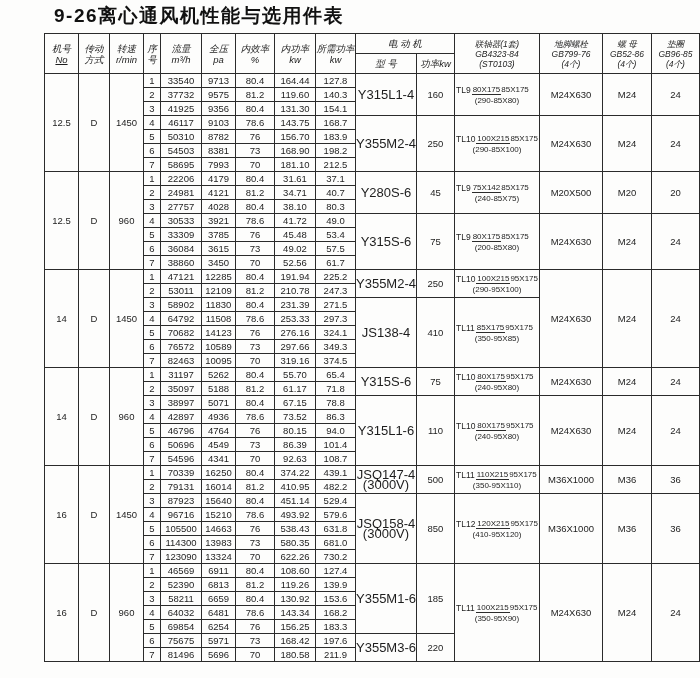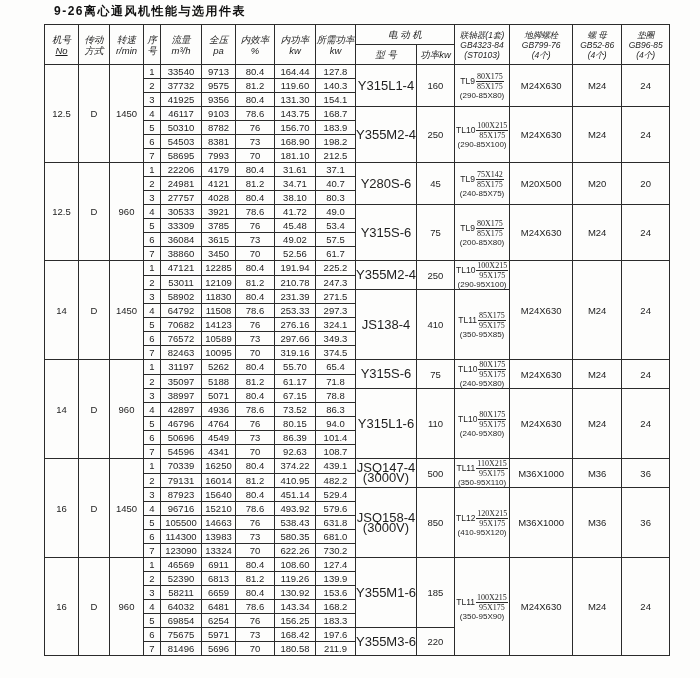--- a/index.html
+++ b/index.html
@@ -2,40 +2,40 @@
 <html><head>
 <meta charset="utf-8">
 <style>
   html,body{margin:0;padding:0;}
   body{
     width:700px;height:678px;background:#fdfdfc;
     font-family:"Liberation Sans","DejaVu Sans",sans-serif;
     color:#1d1d1d;-webkit-font-smoothing:antialiased;
   }
   .page-title{
-    margin:3px 12px 4px 54px;font-size:12px;font-weight:bold;
+    margin:3px 12px 4px 54px;font-size:19px;font-weight:bold;
     letter-spacing:1.5px;color:#111;
   }
   table{
     border-collapse:collapse;margin-left:44px;table-layout:fixed;
     background:transparent;
   }
   th,td{
     border:1px solid #2b2b2b;text-align:center;vertical-align:middle;
     padding:0;overflow:hidden;
   }
   thead th{font-weight:normal;font-size:9.5px;line-height:11px;height:19px;font-style:italic;}
   thead .small-hdr{font-size:8.5px;line-height:10px;}
   thead .u{text-decoration:underline;}
   tbody td{font-size:9.5px;line-height:11px;height:13px;white-space:nowrap;}
   td.c-model{font-size:13px;line-height:10px;}
   td.c-coupling{padding:0 1px;}
-  .coupling-main{display:flex;align-items:center;justify-content:center;gap:1px;}
+  .coupling-main{display:flex;align-items:center;justify-content:flex-start;gap:1px;}
   .coupling-prefix{font-size:8.5px;}
-  .coupling-frac{display:inline-flex;flex-direction:column;font-family:Liberation Serif, serif;}
+  .coupling-frac{display:inline-flex;flex-direction:row;}
   .frac-top{font-size:8px;line-height:9px;border-bottom:1px solid #2b2b2b;padding:0 1px;}
   .frac-bottom{font-size:8px;line-height:9px;}
   .coupling-note{font-size:8px;line-height:9px;white-space:nowrap;}
 </style>
 </head>
 <body>
 
 <div class="page-title">9-26离心通风机性能与选用件表</div>
 
 <table>

